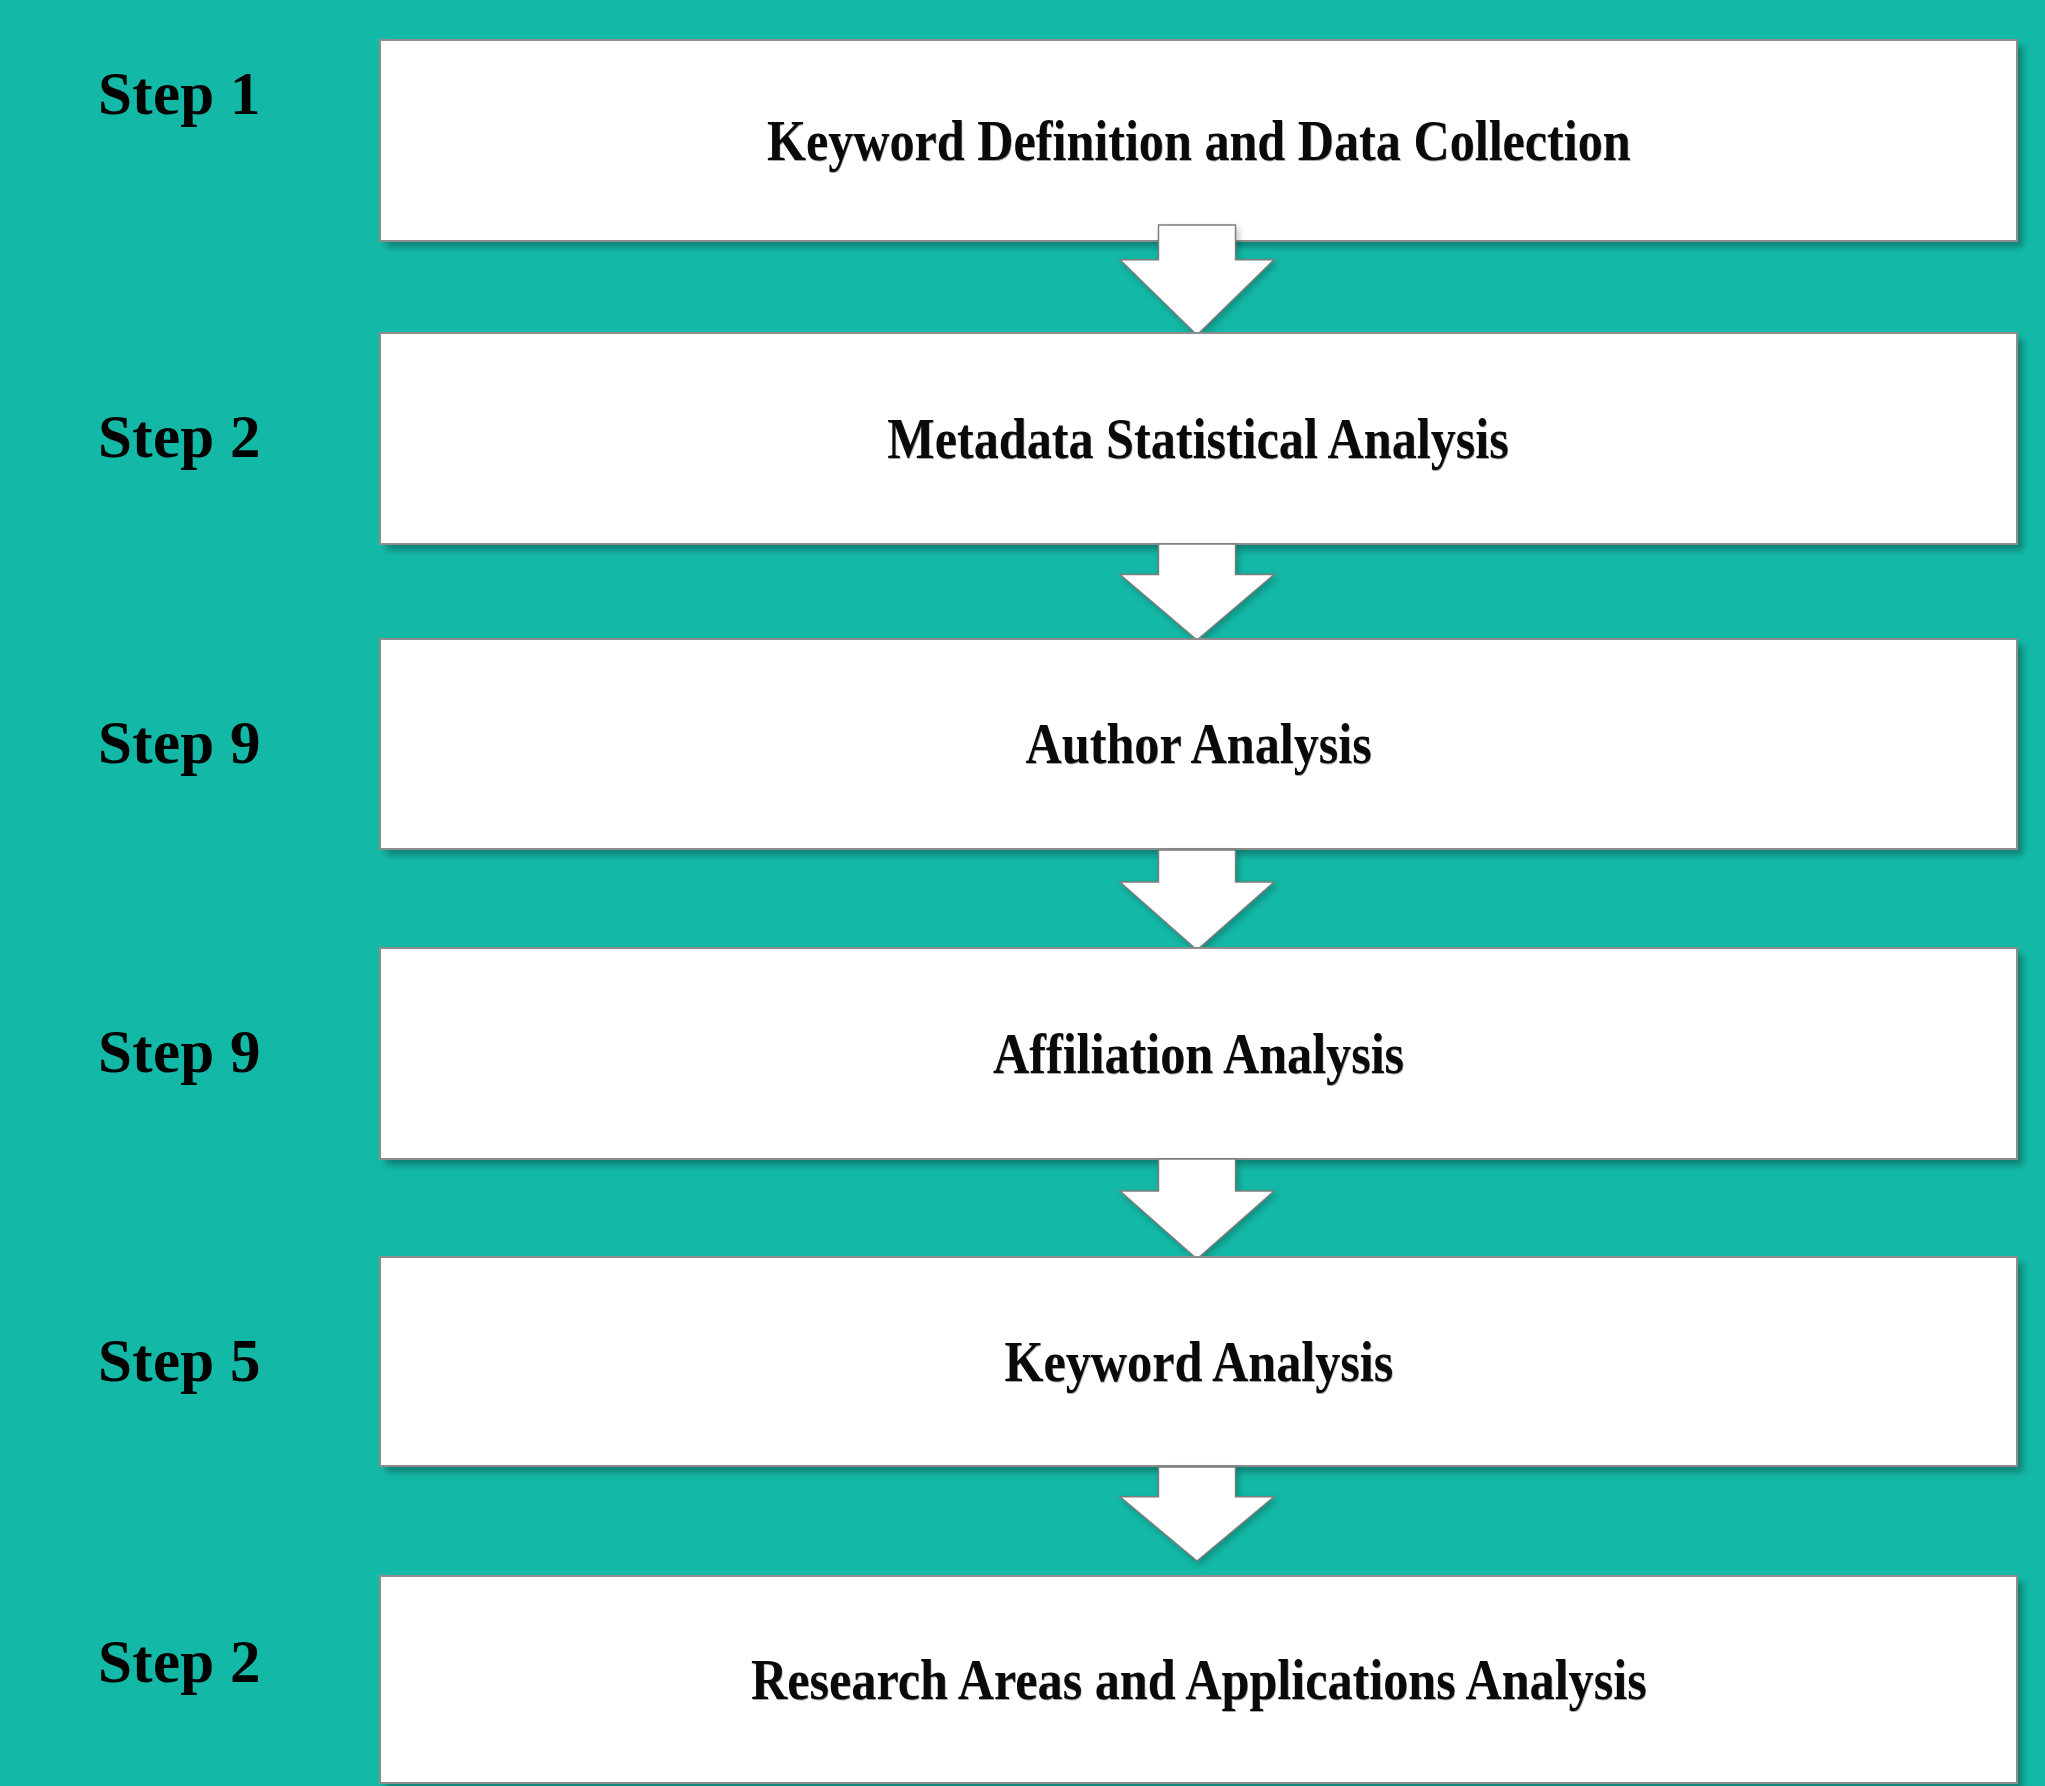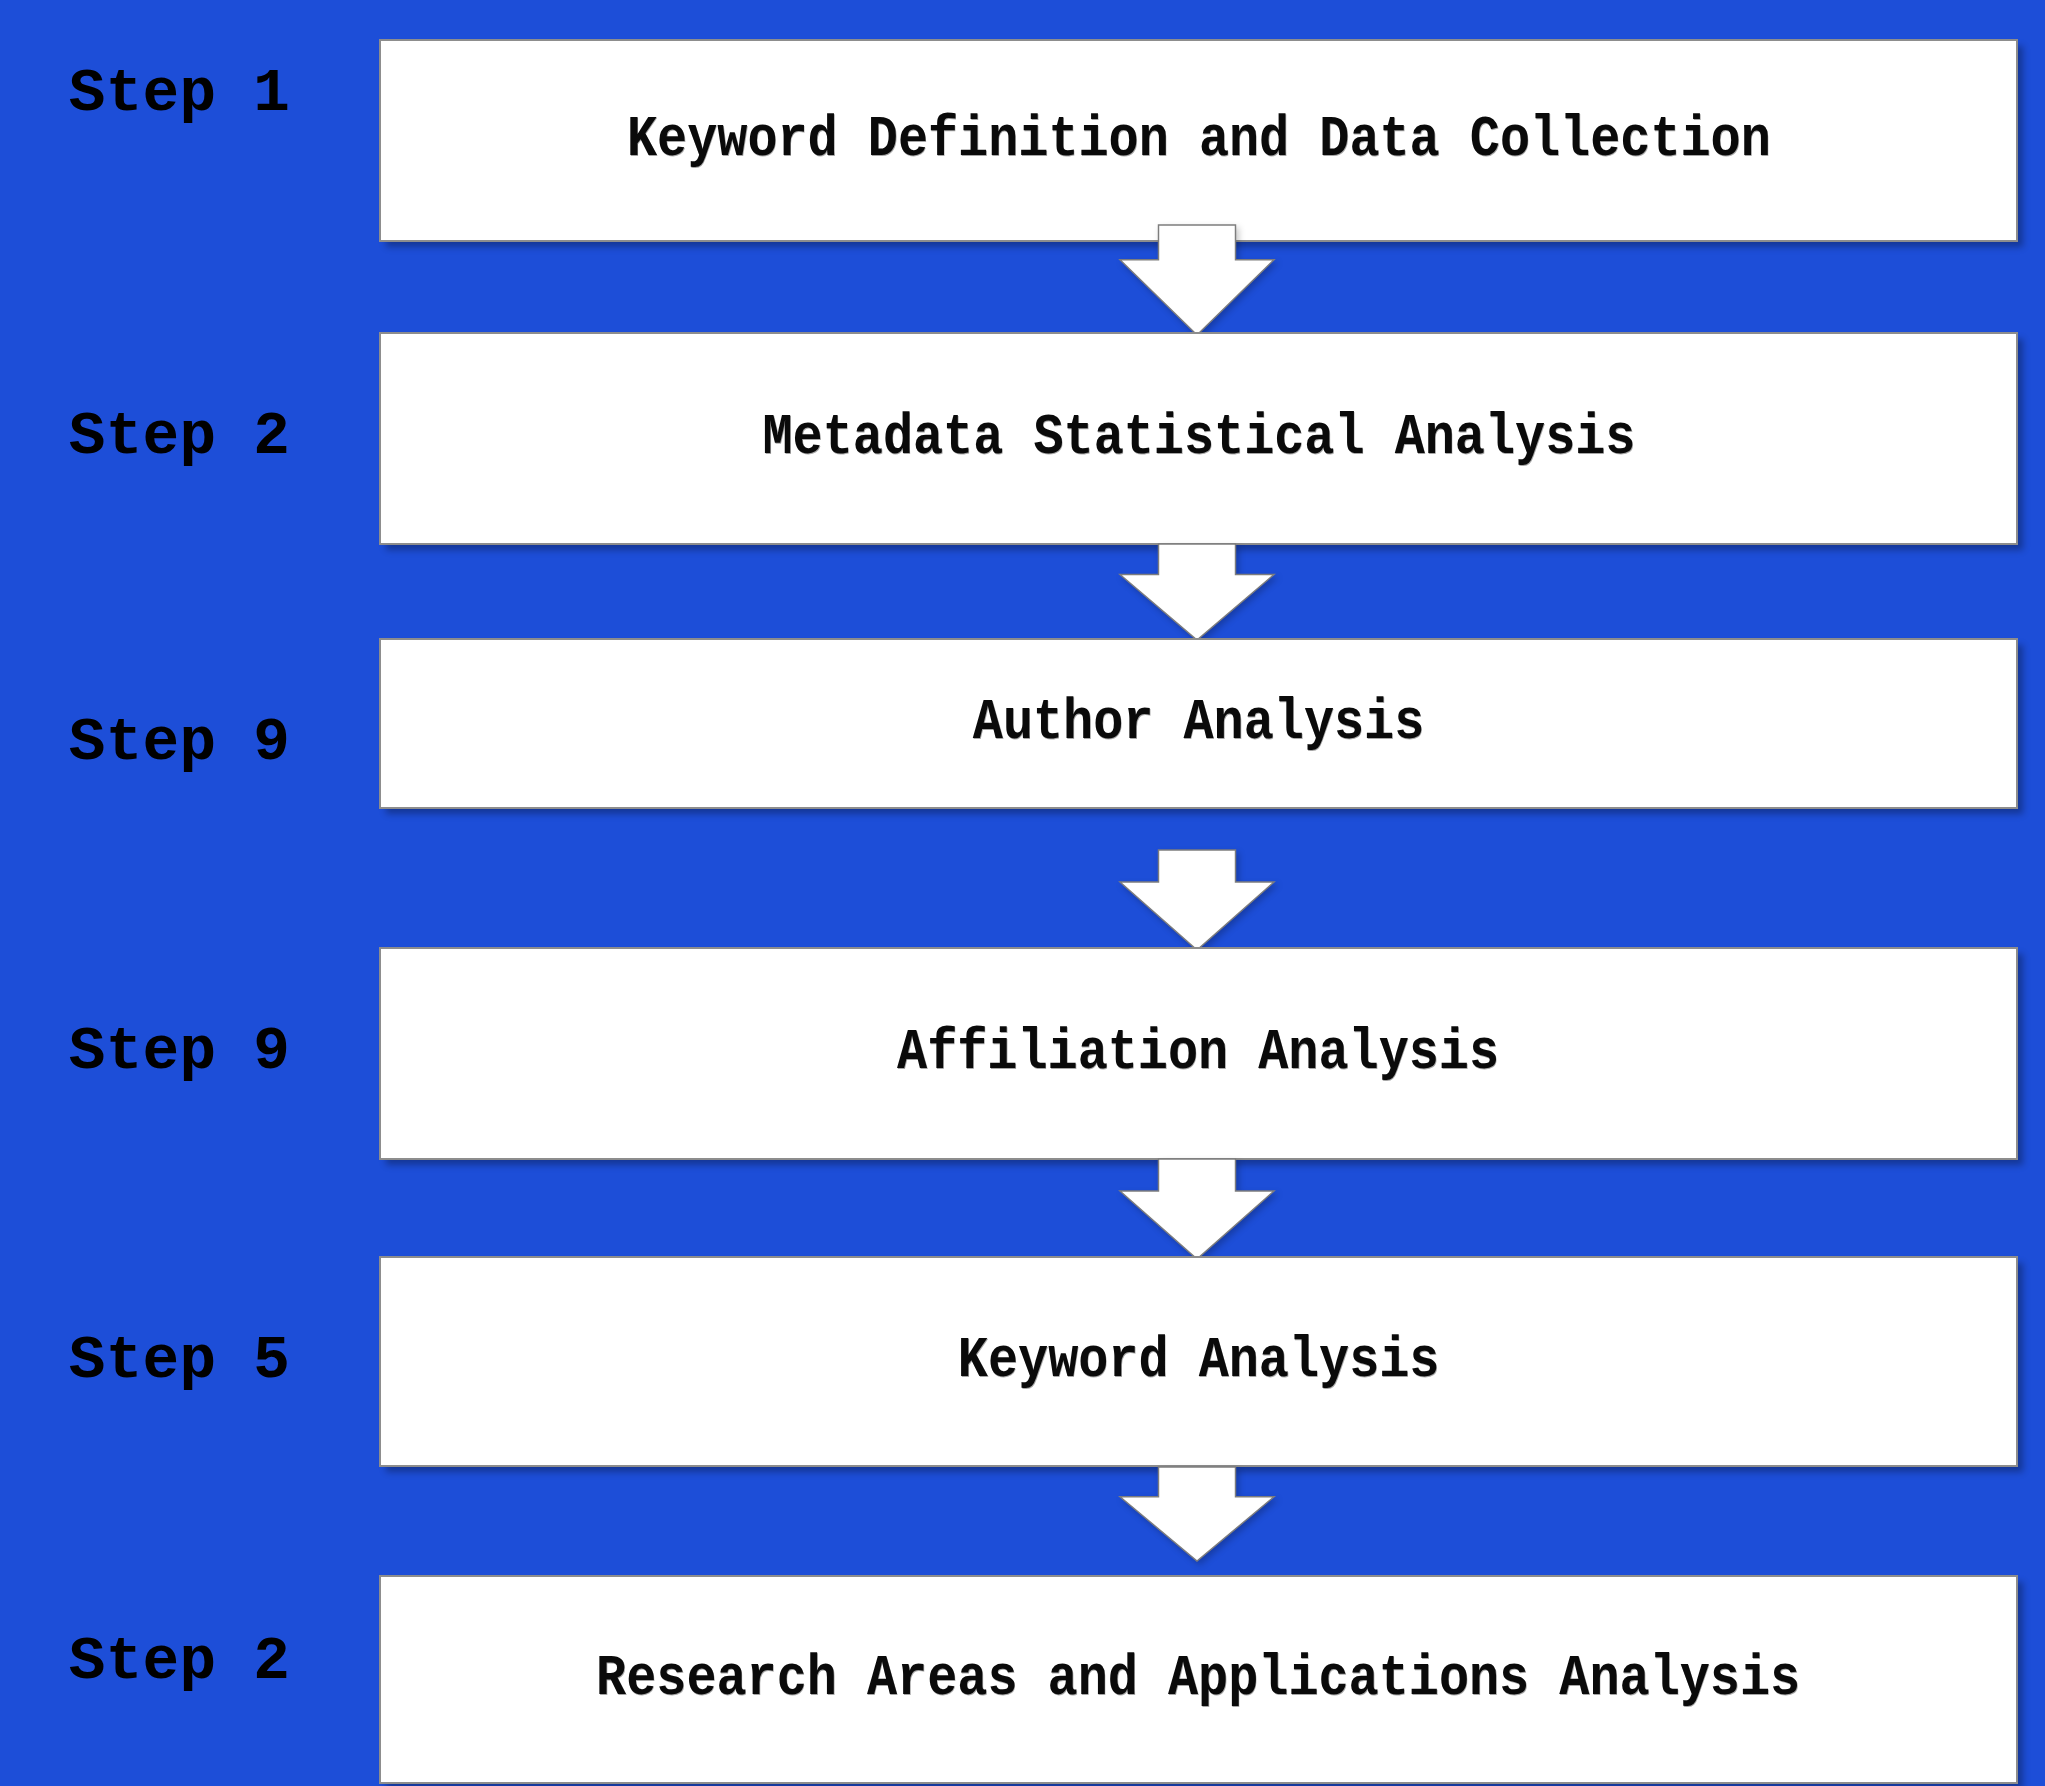--- a/index.html
+++ b/index.html
@@ -4,23 +4,23 @@
 <style>
   html, body {
     margin: 0;
     padding: 0;
     background: #ffffff;
   }
   #page {
     position: relative;
     width: 2046px;
     height: 1787px;
-    background: #1d4ed8;
+    background: #14b8a6;
     overflow: hidden;
-    font-family: Liberation Mono, monospace;
+    font-family: Liberation Serif, serif;
   }
 
   
   .row {
     position: absolute;
     left: 0;
     width: 2046px;
   }
 
   
@@ -109,21 +109,21 @@
   </div>
 
   <div class="arrow" style="top:544px; height:96px;">
     <svg viewBox="0 0 232 145" preserveAspectRatio="none">
       <polygon points="58,0 174,0 174,46 232,46 116,145 0,46 58,46"></polygon>
     </svg>
   </div>
 
   <div class="row" style="top:638px;">
     <div class="step-label" style="top:74px;">Step 9</div>
-    <div class="box" style="top:0px; height:171px;">
+    <div class="box" style="top:0px; height:212px;">
       <span class="box-label">Author Analysis</span>
     </div>
   </div>
 
   <div class="arrow" style="top:850px; height:100px;">
     <svg viewBox="0 0 232 150" preserveAspectRatio="none">
       <polygon points="58,0 174,0 174,48 232,48 116,150 0,48 58,48"></polygon>
     </svg>
   </div>
 

